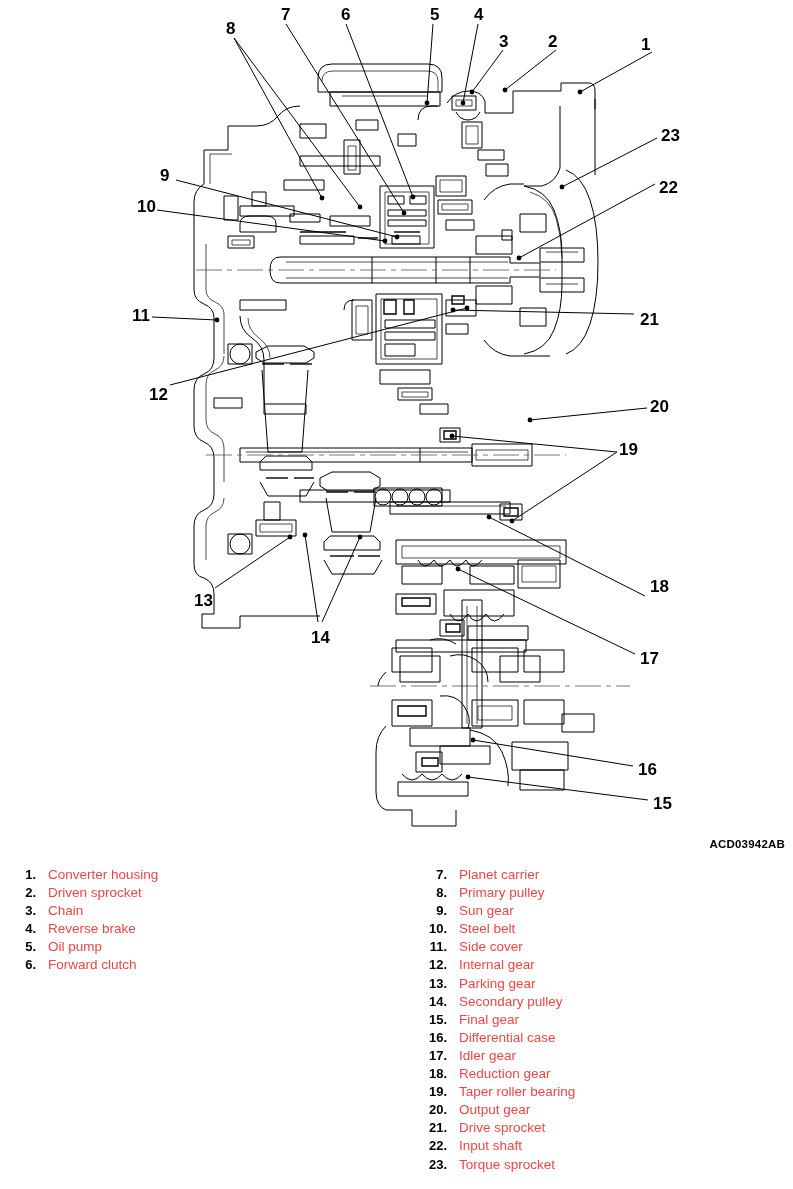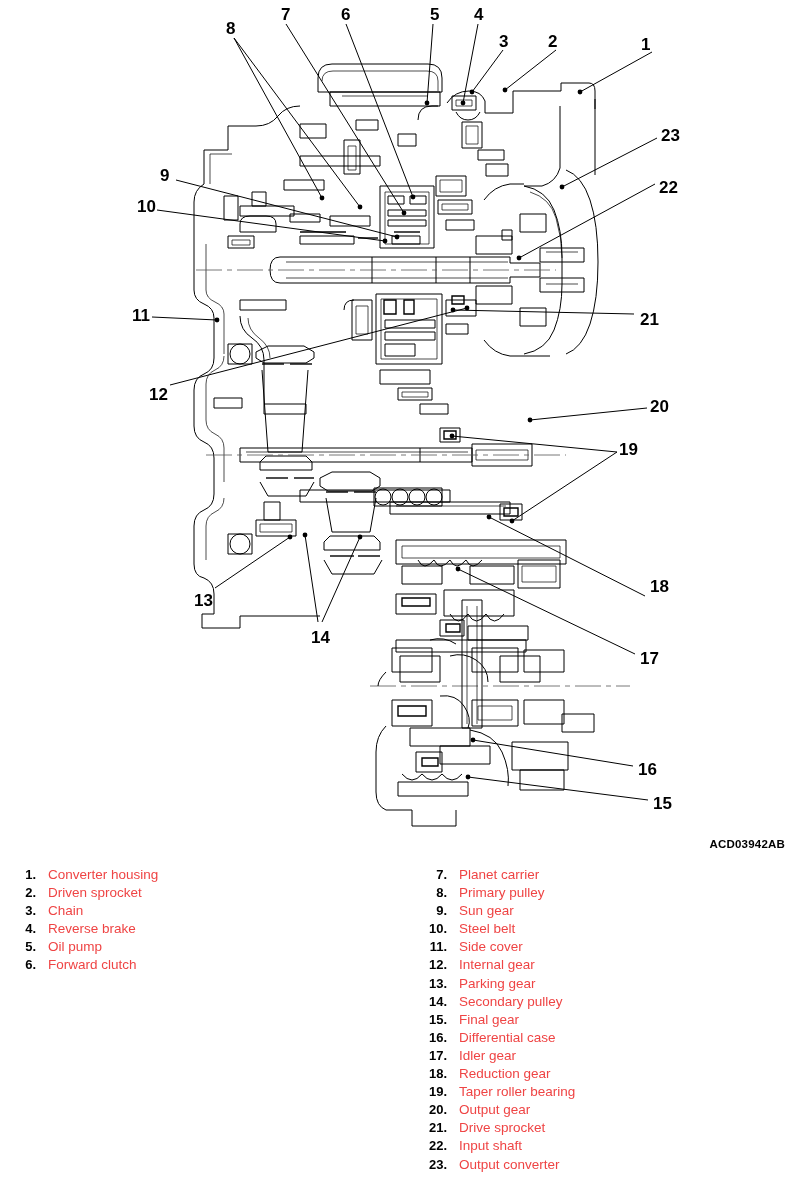--- a/index.html
+++ b/index.html
@@ -532,18 +532,18 @@
         <div class="legend-item">
           <span class="legend-num">21.</span>
           <span class="legend-label">Drive sprocket</span>
         </div>
         <div class="legend-item">
           <span class="legend-num">22.</span>
           <span class="legend-label">Input shaft</span>
         </div>
         <div class="legend-item">
           <span class="legend-num">23.</span>
-          <span class="legend-label">Output converter</span>
+          <span class="legend-label">Torque sprocket</span>
         </div>
       </div>
   </div>
 
 </div>
 
 </body></html>

